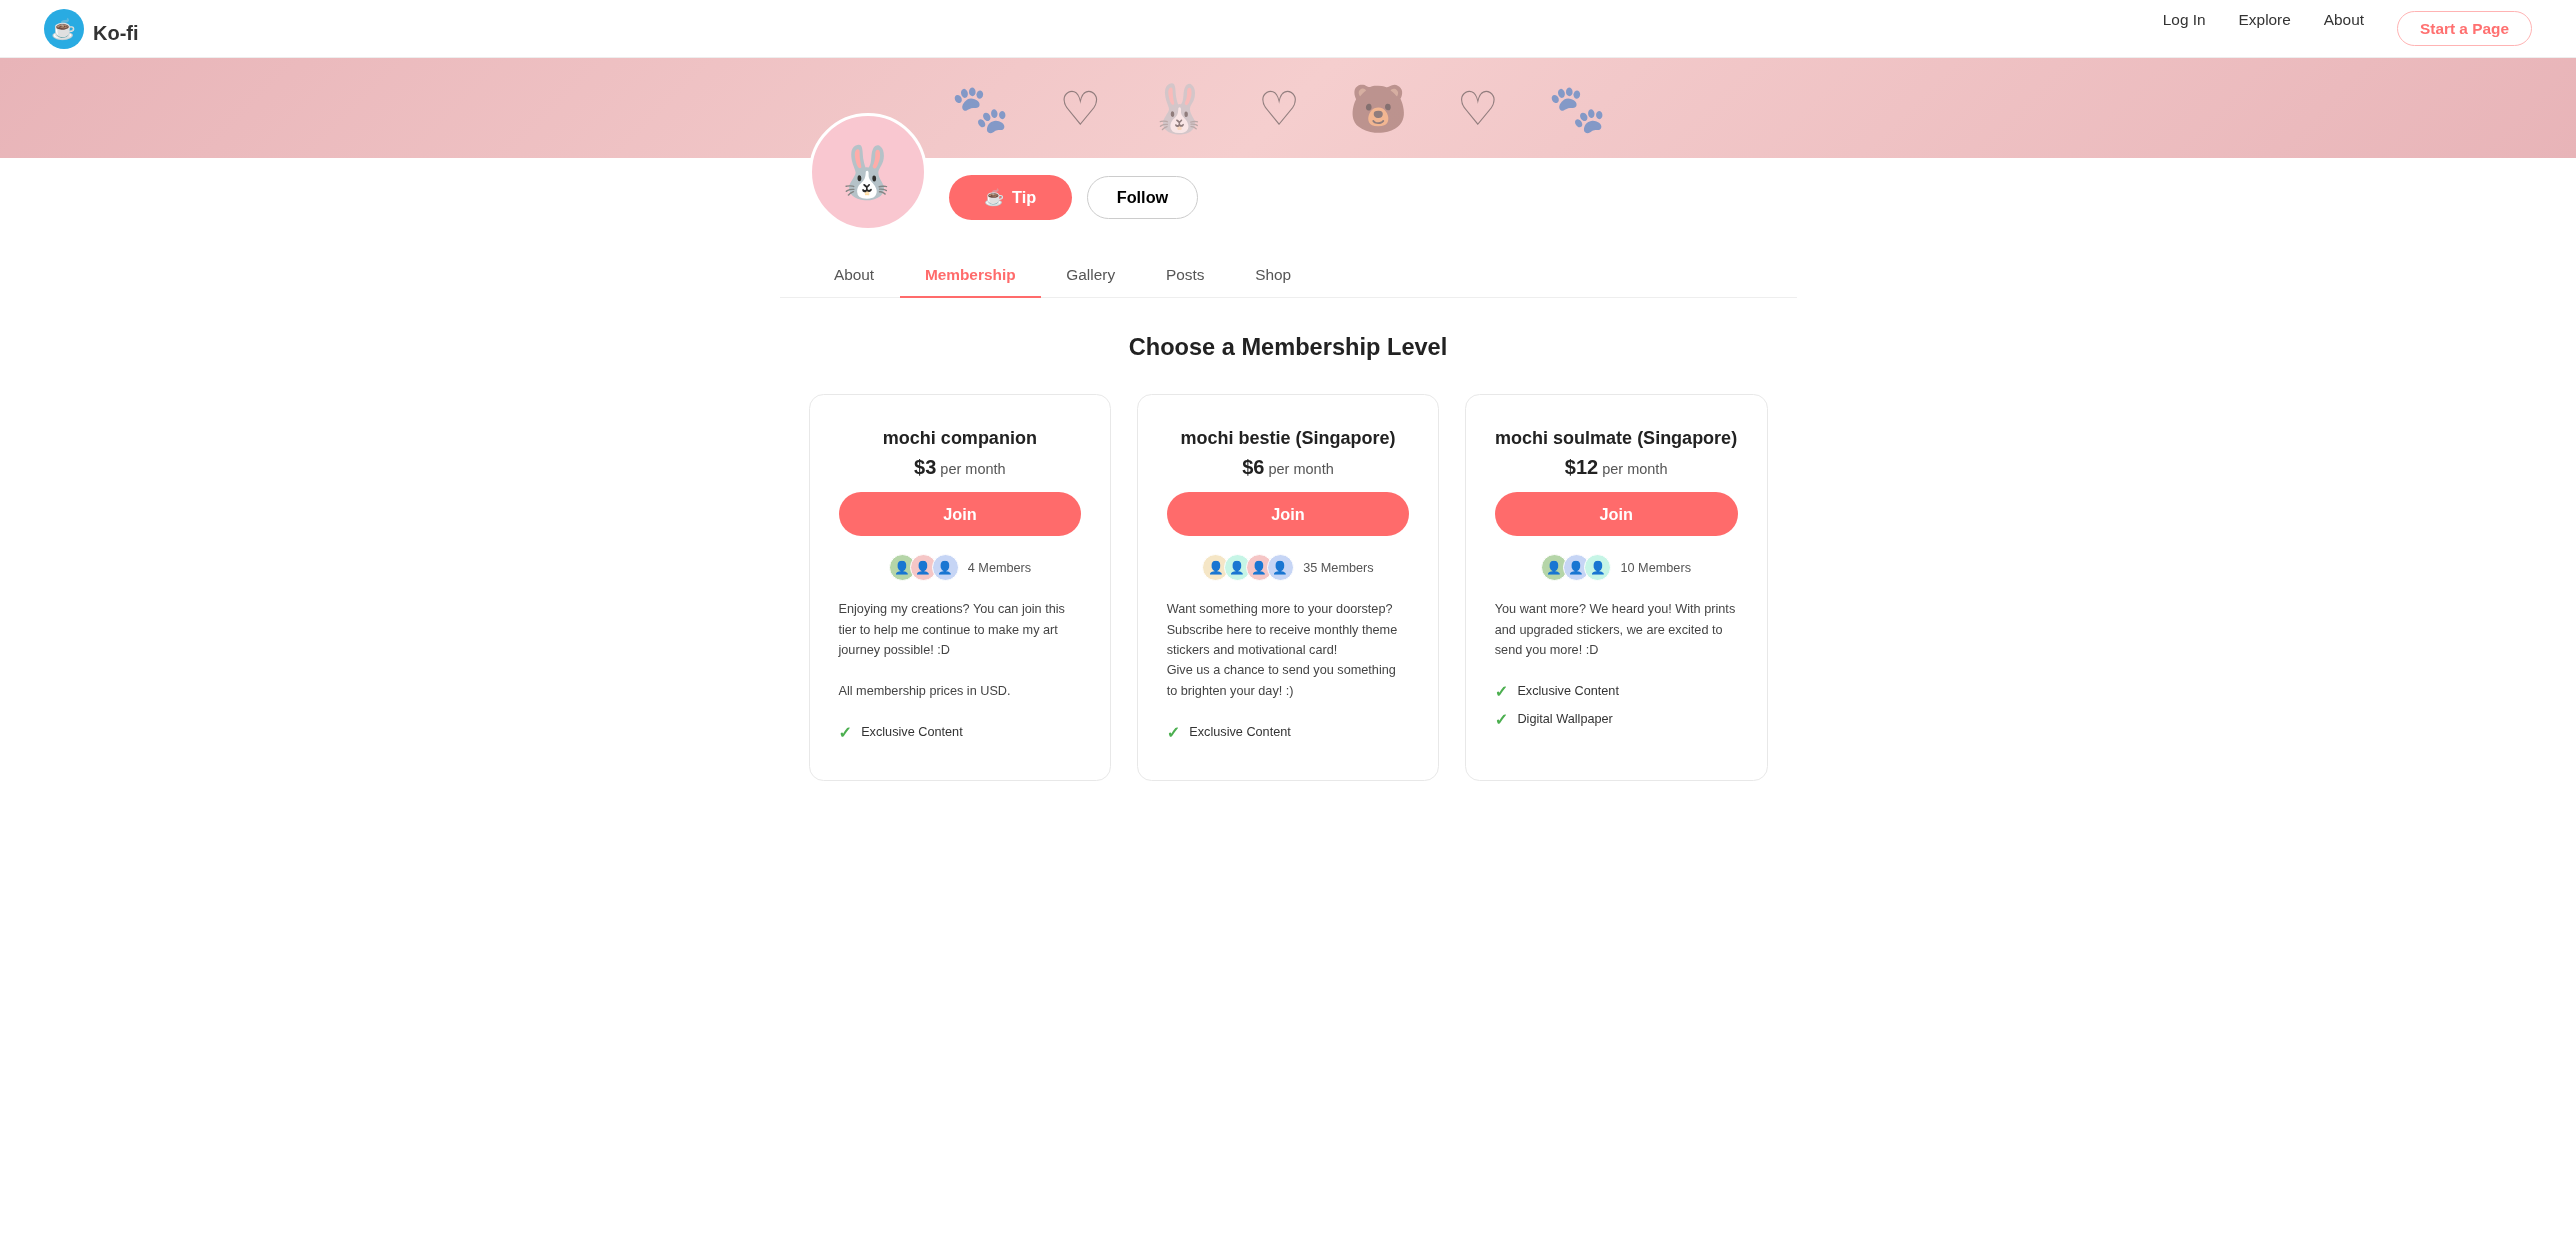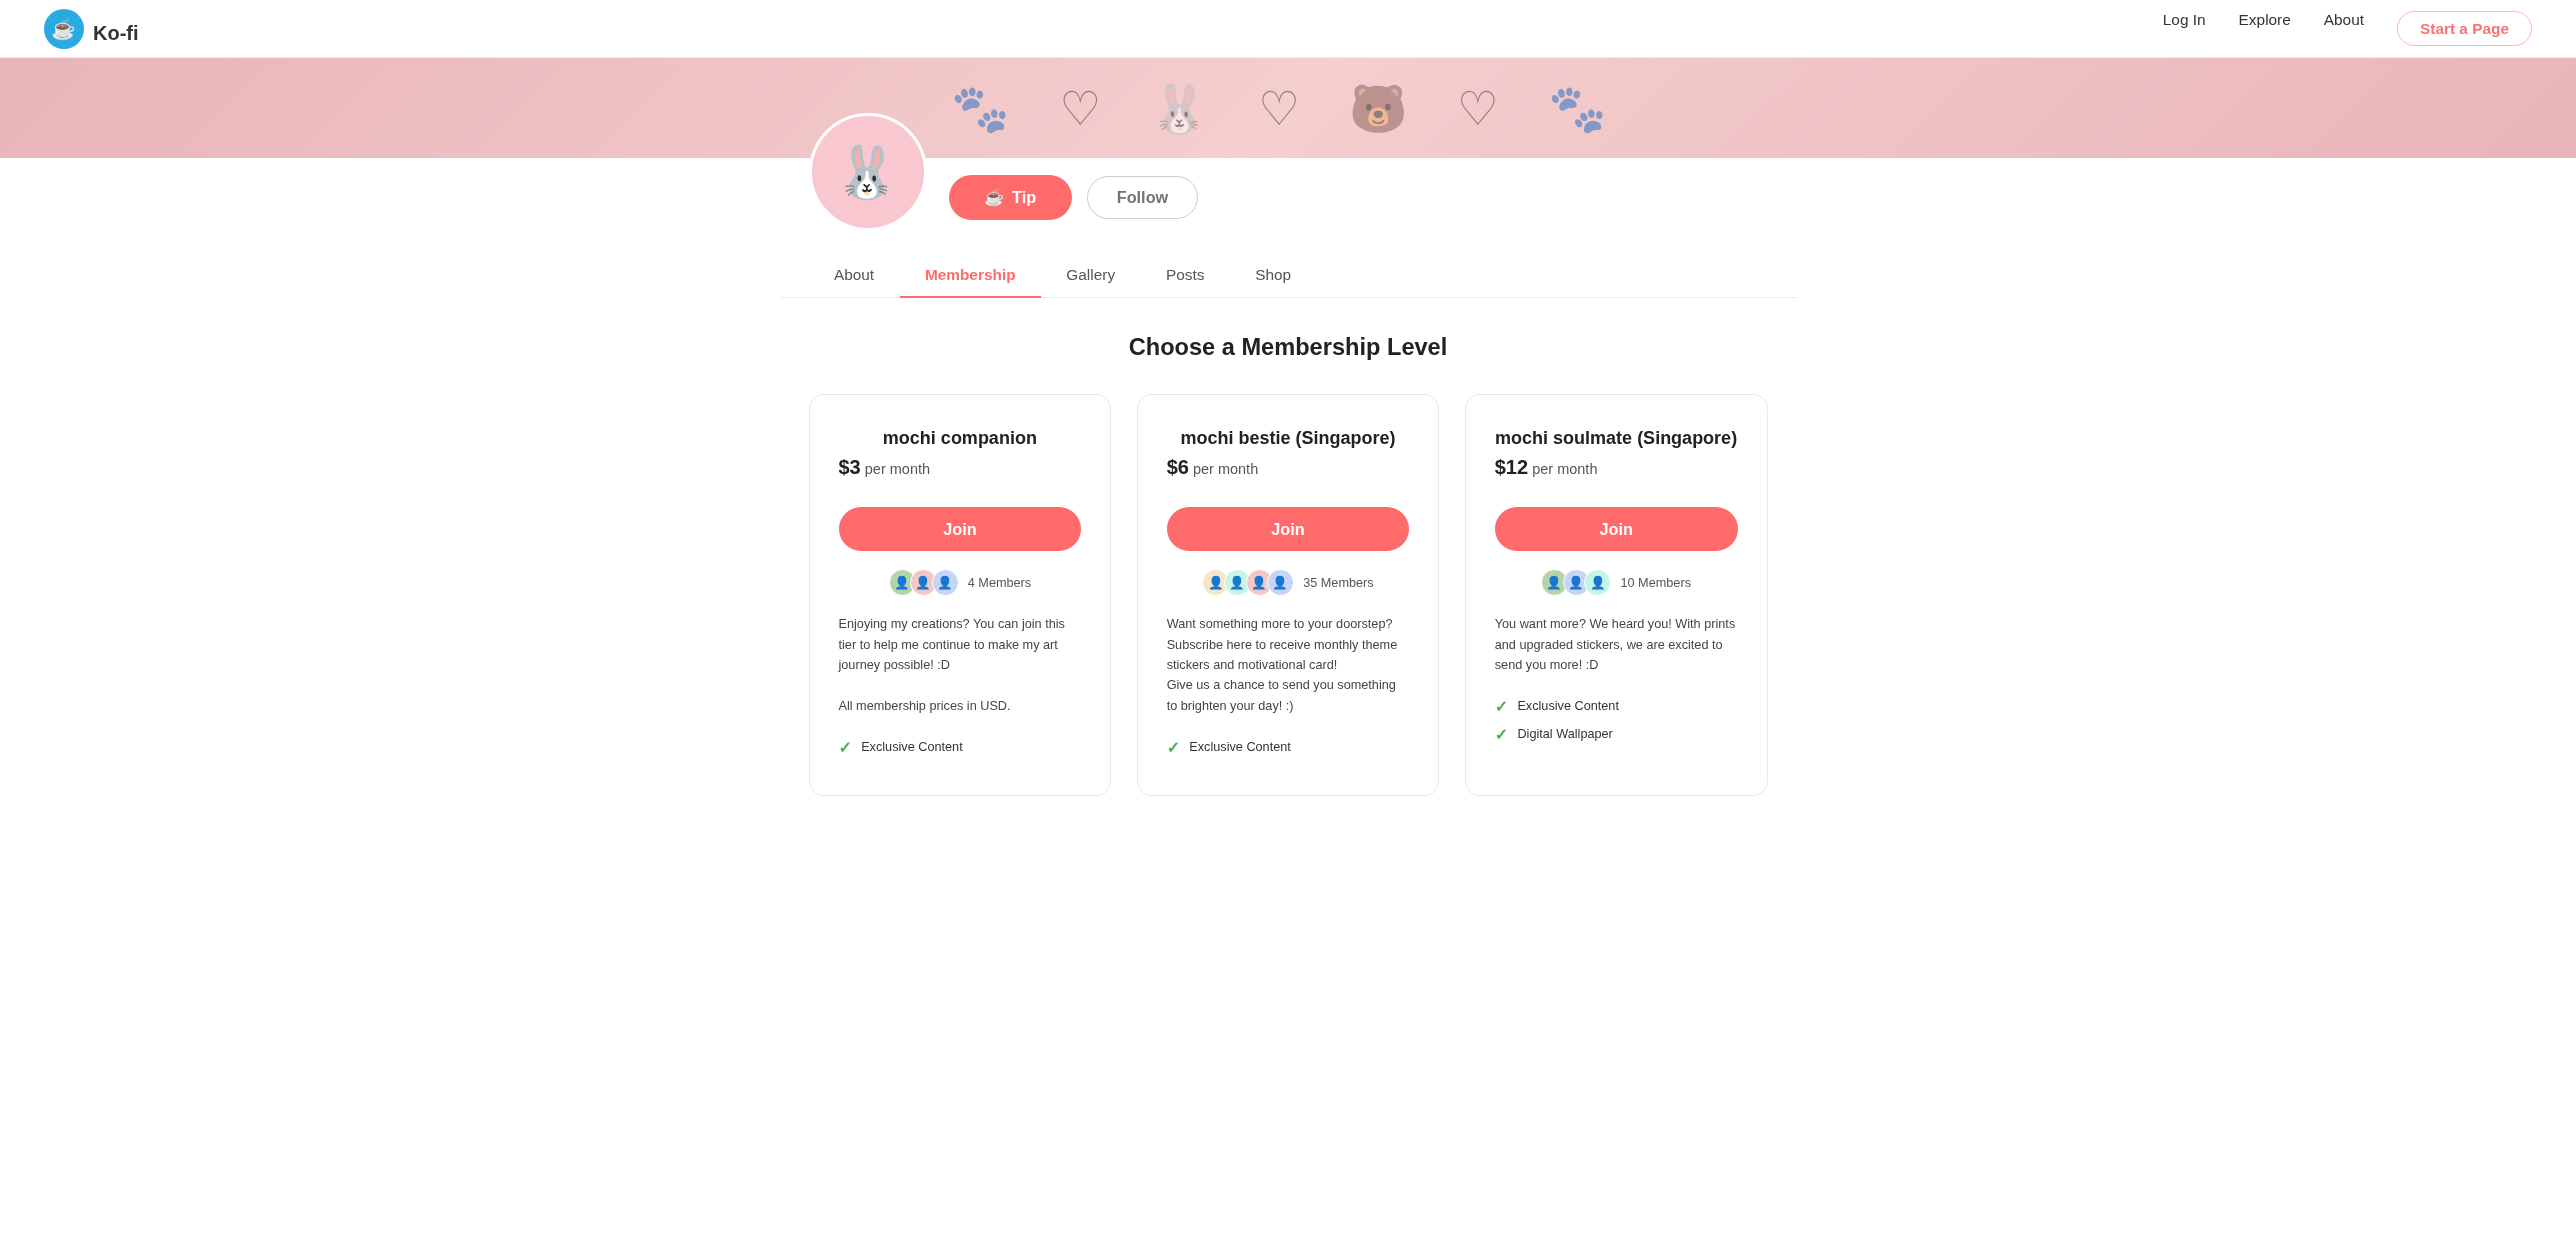--- a/index.html
+++ b/index.html
@@ -141,21 +141,21 @@
       padding: 12.7px 36px;
       font-size: 16.3px;
       font-weight: 600;
       cursor: pointer;
       display: flex;
       align-items: center;
       gap: 7.3px;
     }
     .btn-follow {
       background: #fff;
-      color: #737373;
+      color: #000000;
       border: 1.8px solid #ccc;
       border-radius: 907px;
       padding: 11px 29px;
       font-size: 16.3px;
       font-weight: 600;
       cursor: pointer;
     }
 
     
     .tabs-container {
@@ -216,24 +216,24 @@
       gap: 0;
     }
     .card-title {
       font-size: 18px;
       font-weight: 700;
       color: #222;
       text-align: center;
       margin-bottom: 7.3px;
     }
     .card-price {
-      text-align: left;
+      text-align: center;
       font-size: 14.5px;
       color: #555;
-      margin-bottom: 28px;
+      margin-bottom: 13px;
     }
     .card-price .price-amount {
       font-size: 20px;
       font-weight: 700;
       color: #222;
     }
     .btn-join {
       background: #ff6b6b;
       color: #fff;
       border: none;

